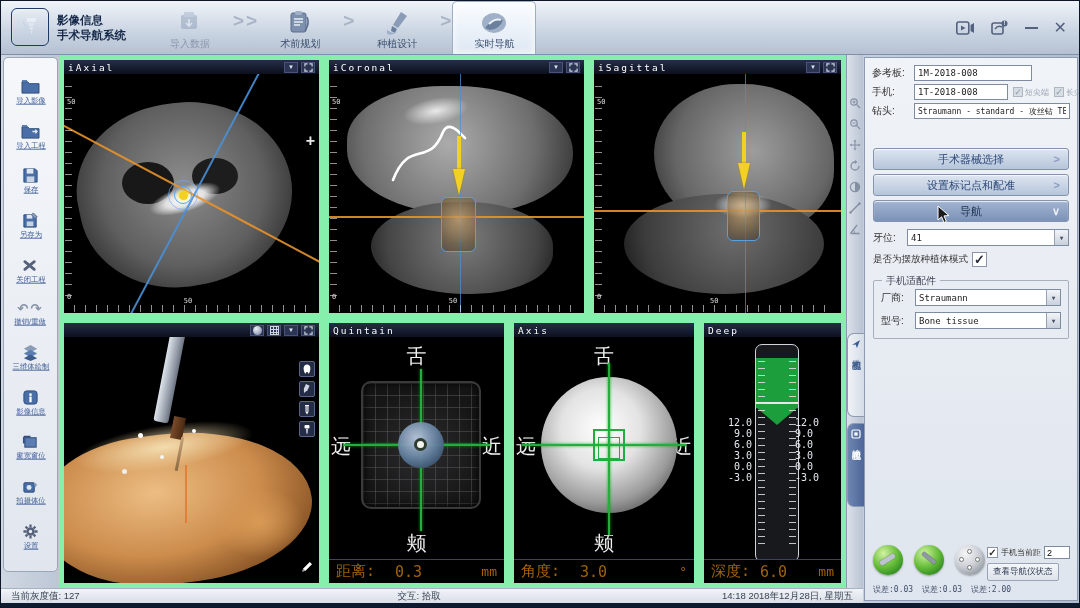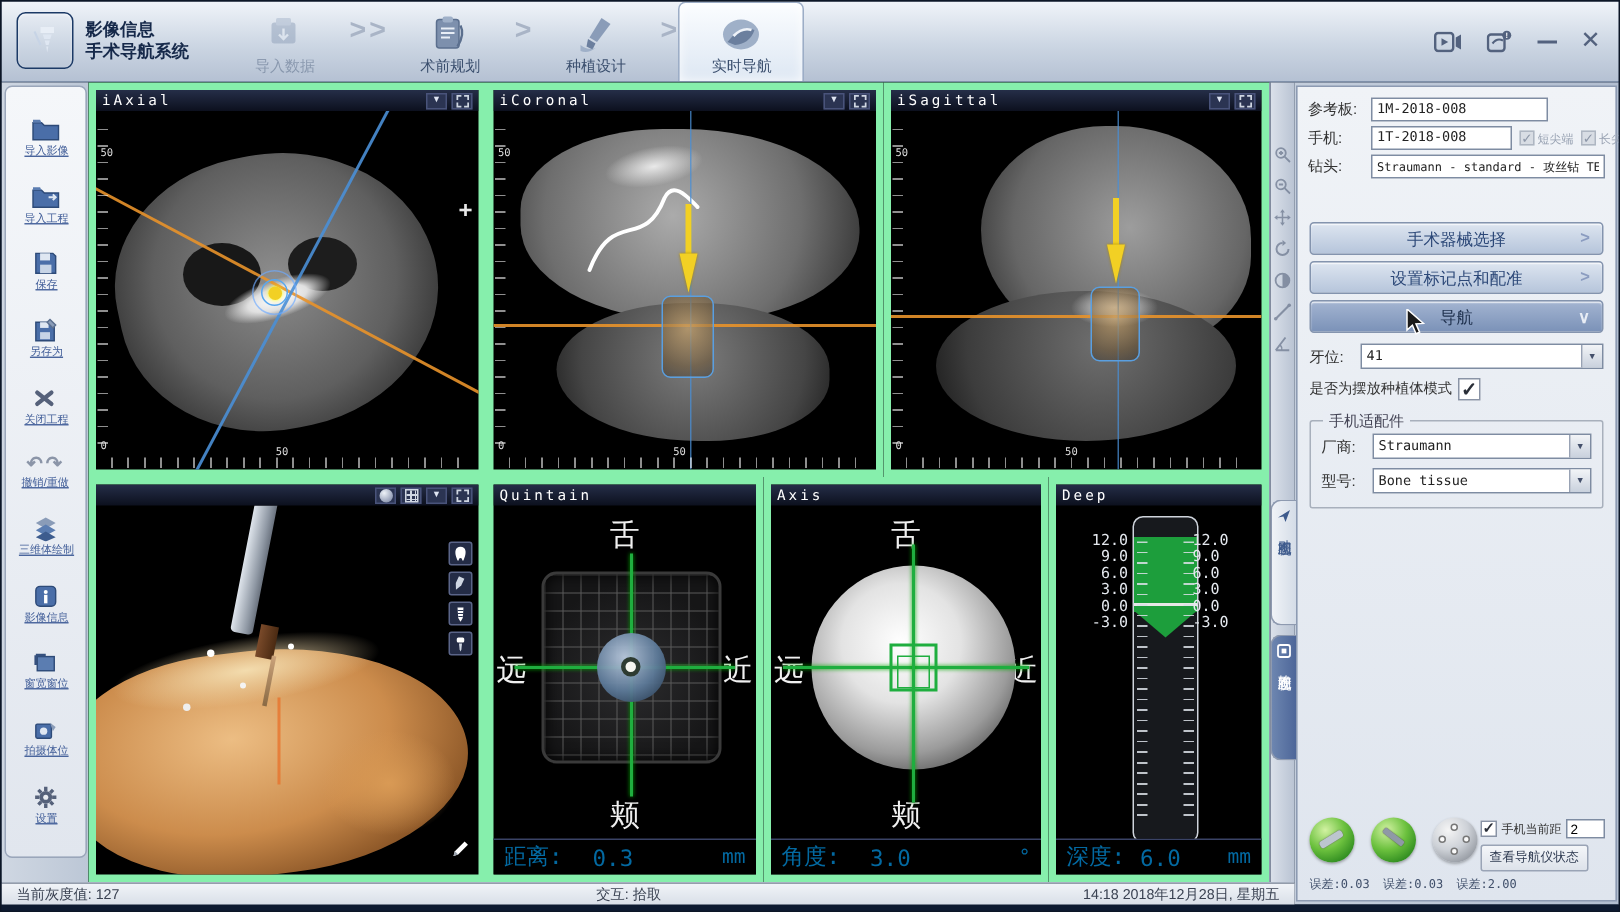--- a/index.html
+++ b/index.html
@@ -57,21 +57,21 @@
     background:repeating-linear-gradient(to bottom, rgba(255,255,255,.8) 0 1px, transparent 1px 11px); }
   .ruler-h{ position:absolute; left:10px; right:10px; bottom:1px; height:7px; opacity:.7;
     background:repeating-linear-gradient(to right, rgba(255,255,255,.8) 0 1px, transparent 1px 11px); }
   .rlab{ position:absolute; font-size:7px; color:#ddd; font-family:"DejaVu Sans Mono",monospace;}
   .marker-tri{ position:absolute; width:0; height:0; border-left:6px solid transparent; border-right:6px solid transparent; border-top:26px solid #f2d024; filter:drop-shadow(0 0 1px #a80);}
   .marker-shaft{ position:absolute; width:4px; background:#f2d024;}
   .implant-rect{ position:absolute; border:1.5px solid #5a9fe0; border-radius:6px;
      background:radial-gradient(circle at 50% 40%, rgba(196,160,106,.75), rgba(110,84,48,.55) 70%, rgba(30,20,10,.3)); }
   
   .readout{ height:24px; flex:none; background:#000; border-top:1px solid #3a4366; display:flex; align-items:center;
-    padding:0 7px; font-family:"DejaVu Sans Mono",monospace; color:#0369a1; font-size:15px; white-space:nowrap;}
+    padding:0 7px; font-family:"DejaVu Sans Mono",monospace; color:#a16207; font-size:15px; white-space:nowrap;}
   .readout .val{ margin-left:20px;} .readout .unit{ margin-left:auto; font-size:13px;}
   .dir{ position:absolute; color:#f0f0f0; font-size:20px; font-family:"DejaVu Serif",serif; text-shadow:0 0 2px #000;}
   .gq-square{ position:absolute; left:32px; top:44px; width:120px; height:128px; border-radius:10px; border:2px solid #3a3a3a;
     background:
       repeating-linear-gradient(to right, rgba(90,90,90,.5) 0 1px, transparent 1px 12px),
       repeating-linear-gradient(to bottom, rgba(90,90,90,.5) 0 1px, transparent 1px 12px),
       radial-gradient(circle at 50% 55%, #2c2c2e, #161617 70%);
     box-shadow:inset 0 0 10px #000;}
   .g-cross-h{ position:absolute; height:2px; background:#1fae3f; box-shadow:0 0 3px #0a0;}
   .g-cross-v{ position:absolute; width:2px; background:#1fae3f; box-shadow:0 0 3px #0a0;}
@@ -84,21 +84,21 @@
   
   .dg-tube{ position:absolute; left:51px; top:7px; width:44px; height:218px; border:1.5px solid #cfd4dc; border-radius:7px;
     background:#17191d; overflow:hidden;}
   .dg-green{ position:absolute; left:0; right:0; top:13px; height:50px; background:#1d9e3c;}
   .dg-arrow{ position:absolute; top:63px; left:50%; transform:translateX(-50%); width:0; height:0;
     border-left:20px solid transparent; border-right:20px solid transparent; border-top:17px solid #1d9e3c;}
   .dg-wline{ position:absolute; top:57px; left:0; right:0; height:2px; background:#e8e8e8;}
   .dg-tickstrip{ position:absolute; top:16px; bottom:16px; width:7px;
     background:repeating-linear-gradient(to bottom, rgba(220,225,232,.85) 0 1px, transparent 1px 7px);}
   .dg-labels{ position:absolute; top:18px; bottom:14px; width:40px; display:flex; flex-direction:column;
-    justify-content:flex-start; font-family:"DejaVu Sans Mono",monospace; font-size:10px; color:#e4e8ee;}
+    justify-content:center; font-family:"DejaVu Sans Mono",monospace; font-size:10px; color:#e4e8ee;}
   
   .toolstrip{ grid-column:3; grid-row:2; position:relative; background:linear-gradient(90deg,#dbe1ea,#b9c3d3);
     border-left:1px solid #8e9ab0;}
   .ts-icons{ position:absolute; top:42px; left:0; right:0; display:flex; flex-direction:column; align-items:center; gap:9px;}
   .ts-icons svg{ width:12px; height:12px; opacity:.75;}
   .side-tab{ position:absolute; left:0; width:17px; border:1px solid #8e9ab0; border-right:none; border-radius:7px 0 0 7px;
     display:flex; flex-direction:column; align-items:center; padding-top:5px; gap:3px; cursor:pointer;}
   .side-tab .vtext{ writing-mode:vertical-rl; font-size:9px; letter-spacing:1px;}
   .tab-dyn{ top:278px; height:84px; background:linear-gradient(90deg,#f0f3f7,#d4dce7); color:#3d5documentElement; color:#3d5a8c;}
   .tab-sta{ top:368px; height:84px; background:linear-gradient(90deg,#6d86b0,#4d6699); color:#fff;}

